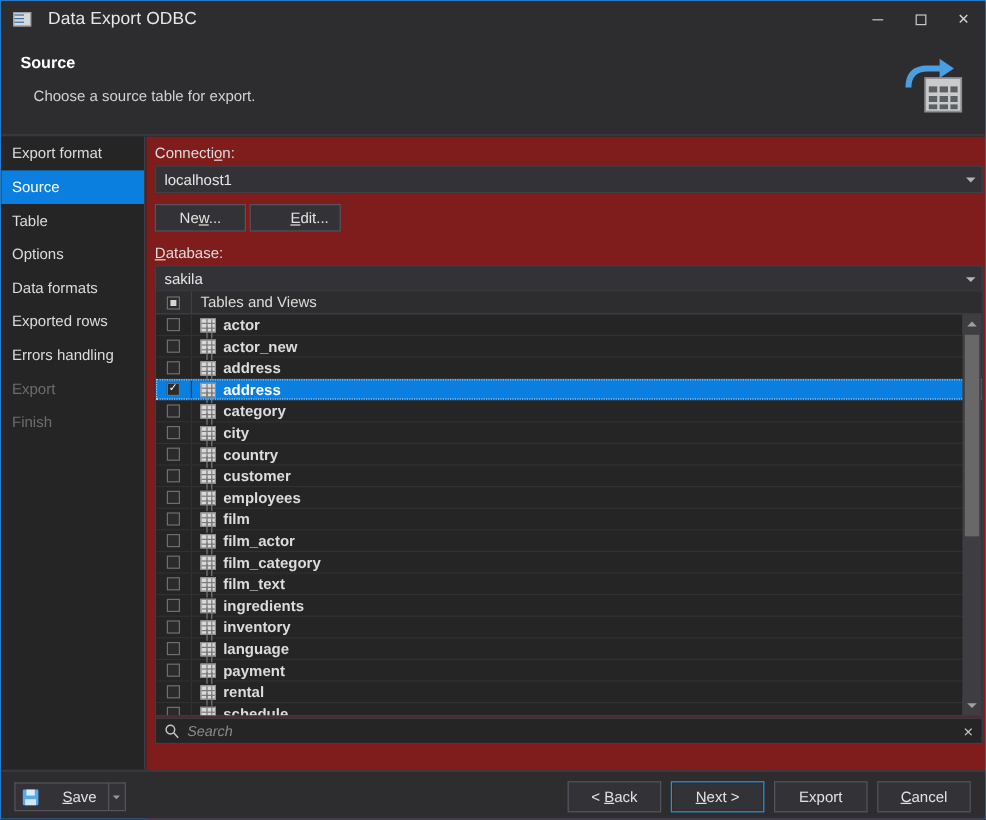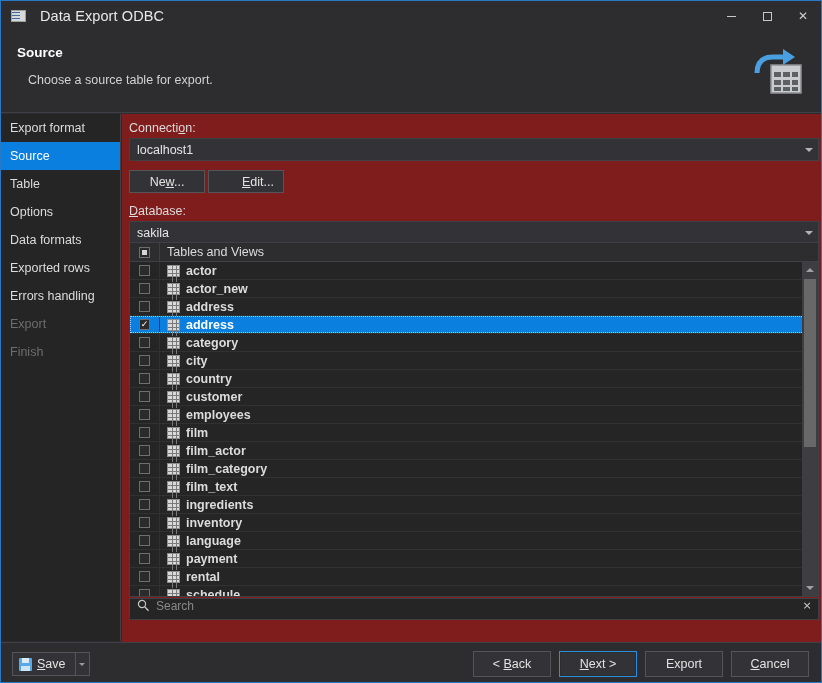--- a/index.html
+++ b/index.html
@@ -255,21 +255,21 @@
     width: 12px; height: 168px;
     background: #686868;
   }
 
   
   .searchbar {
     position: absolute; left: 7px; top: 484px;
     width: 690px; height: 22px;
     background: #252526;
     border: 1px solid #3f3f46;
-    display: flex; align-items: flex-start;
+    display: flex; align-items: center; font-style: italic;
   }
   .s-icon {
     width: 26px; display: flex; align-items: center; justify-content: center;
   }
   .s-input {
     flex: 1; color: #8a8a8a; font-size: 12px;
   }
   .s-clear {
     width: 22px; color: #cccccc; font-size: 11px;
     display: flex; align-items: center; justify-content: center;
@@ -283,21 +283,21 @@
     background: #2d2d30;
     border-top: 1px solid #3f3f46;
   }
   .savegrp {
     position: absolute; left: 11px; top: 9px;
     height: 24px; display: flex;
   }
   .save-main {
     height: 24px; padding: 0 9px 0 6px;
     background: #333337; border: 1px solid #54545a; border-right: none;
-    display: flex; align-items: center; gap: 5px;
+    display: flex; align-items: center; gap: 20px;
     color: #e2e2e2; font-size: 12.5px;
   }
   .save-arrow {
     width: 15px; height: 24px;
     background: #333337; border: 1px solid #54545a;
     display: flex; align-items: center; justify-content: center;
   }
   .floppy {
     width: 13px; height: 13px;
     background: #5aa9e6; position: relative;

